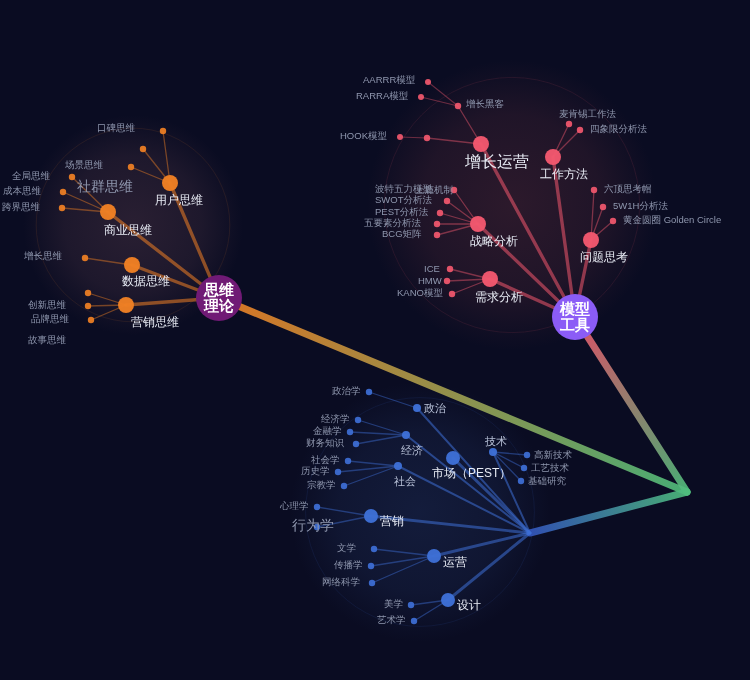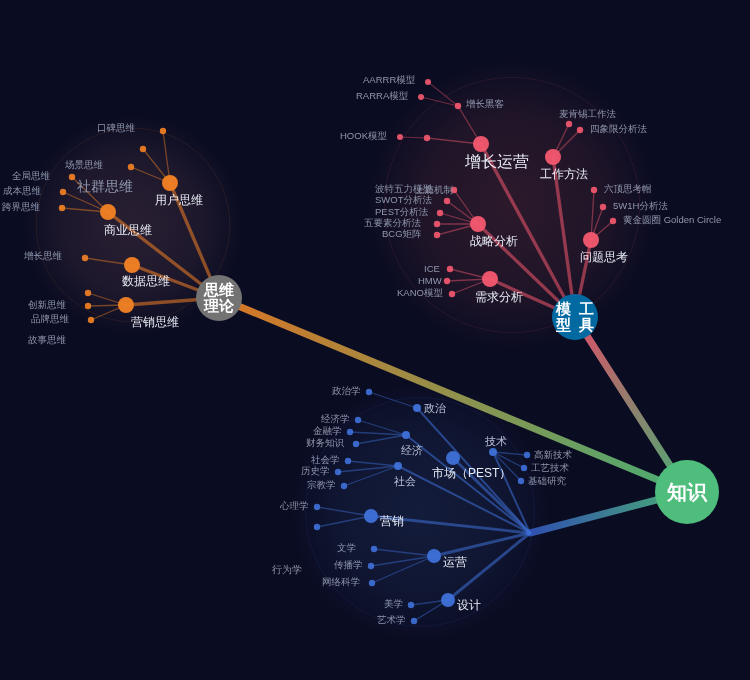--- a/index.html
+++ b/index.html
@@ -228,33 +228,30 @@
       <div class="nodelabel" style="left: 311px; top: 460px; font-size: 9.5px; color: rgb(143, 151, 174);">社会学</div>
       <div class="nodelabel" style="left: 301px; top: 471px; font-size: 9.5px; color: rgb(143, 151, 174);">历史学</div>
       <div class="nodelabel" style="left: 307px; top: 485px; font-size: 9.5px; color: rgb(143, 151, 174);">宗教学</div>
       <div class="nodelabel" style="left: 432px; top: 473px; font-size: 12px; color: rgb(232, 236, 245);">市场（PEST）</div>
       <div class="nodelabel" style="left: 485px; top: 441px; font-size: 11px; color: rgb(185, 194, 216);">技术</div>
       <div class="nodelabel" style="left: 534px; top: 455px; font-size: 9.5px; color: rgb(143, 151, 174);">高新技术</div>
       <div class="nodelabel" style="left: 531px; top: 468px; font-size: 9.5px; color: rgb(143, 151, 174);">工艺技术</div>
       <div class="nodelabel" style="left: 528px; top: 481px; font-size: 9.5px; color: rgb(143, 151, 174);">基础研究</div>
       <div class="nodelabel" style="left: 380px; top: 521px; font-size: 12px; color: rgb(232, 236, 245);">营销</div>
       <div class="nodelabel" style="left: 280px; top: 506px; font-size: 9.5px; color: rgb(143, 151, 174);">心理学</div>
-      <div class="nodelabel" style="left: 272px; top: 526px; font-size: 10px; color: rgb(143, 151, 174); margin-top: 44px;">行为学</div>
+      <div class="nodelabel" style="left: 292px; top: 526px; font-size: 14px; color: rgb(143, 151, 174);">行为学</div>
       <div class="nodelabel" style="left: 443px; top: 562px; font-size: 12px; color: rgb(232, 236, 245);">运营</div>
       <div class="nodelabel" style="left: 337px; top: 548px; font-size: 9.5px; color: rgb(143, 151, 174);">文学</div>
       <div class="nodelabel" style="left: 334px; top: 565px; font-size: 9.5px; color: rgb(143, 151, 174);">传播学</div>
       <div class="nodelabel" style="left: 322px; top: 582px; font-size: 9.5px; color: rgb(143, 151, 174);">网络科学</div>
       <div class="nodelabel" style="left: 457px; top: 605px; font-size: 12px; color: rgb(232, 236, 245);">设计</div>
       <div class="nodelabel" style="left: 384px; top: 604px; font-size: 9.5px; color: rgb(143, 151, 174);">美学</div>
       <div class="nodelabel" style="left: 377px; top: 620px; font-size: 9.5px; color: rgb(143, 151, 174);">艺术学</div>
     </div>
-<div class="hub" style="left: 219px; top: 298px; width: 46px; height: 46px; background: #737373; font-size: 15px; flex-direction: column;">
+<div class="hub" style="left: 219px; top: 298px; width: 46px; height: 46px; background: #701a75; font-size: 15px; flex-direction: column;">
       <div>思维</div>
       <div>理论</div>
     </div>
-    <div class="hub" style="left: 575px; top: 317px; width: 46px; height: 46px; background: #0369a1; font-size: 15px; flex-direction: row;">
+    <div class="hub" style="left: 575px; top: 317px; width: 46px; height: 46px; background: #8b5cf6; font-size: 15px; flex-direction: column;">
       <div>模型</div>
       <div>工具</div>
-    </div>
-    <div class="hub" style="left: 687px; top: 492px; width: 64px; height: 64px; background: rgb(79, 190, 125); font-size: 20px;">
-      <div>知识</div>
     </div>
   </div>
 
 </body></html>

